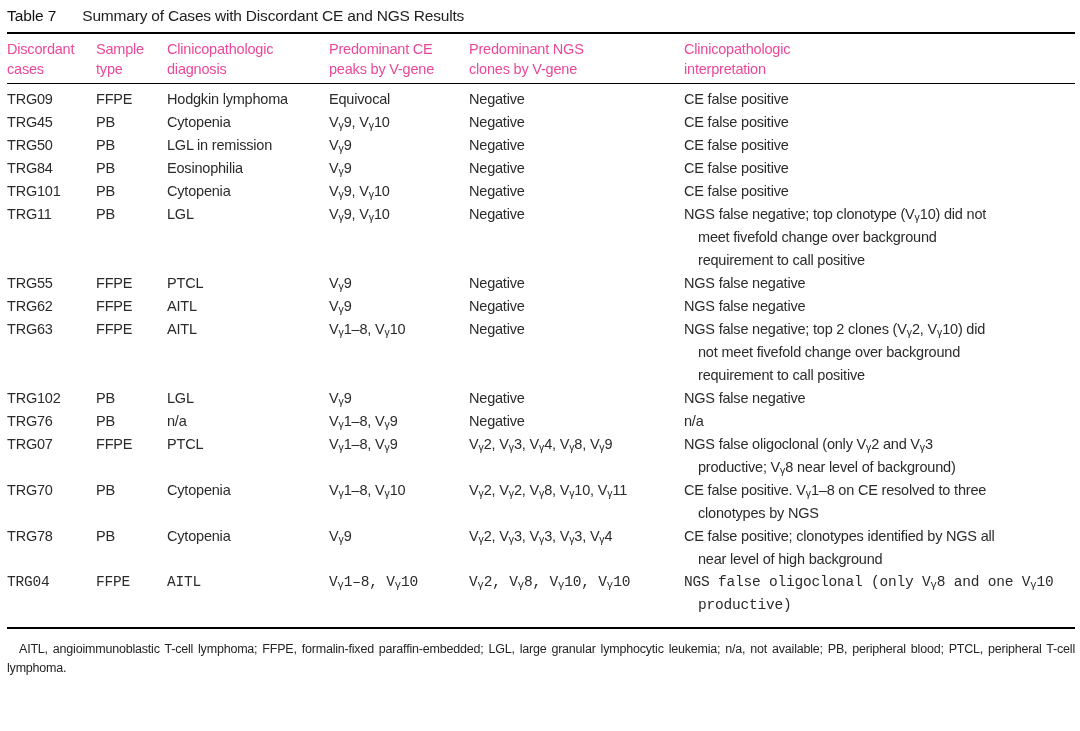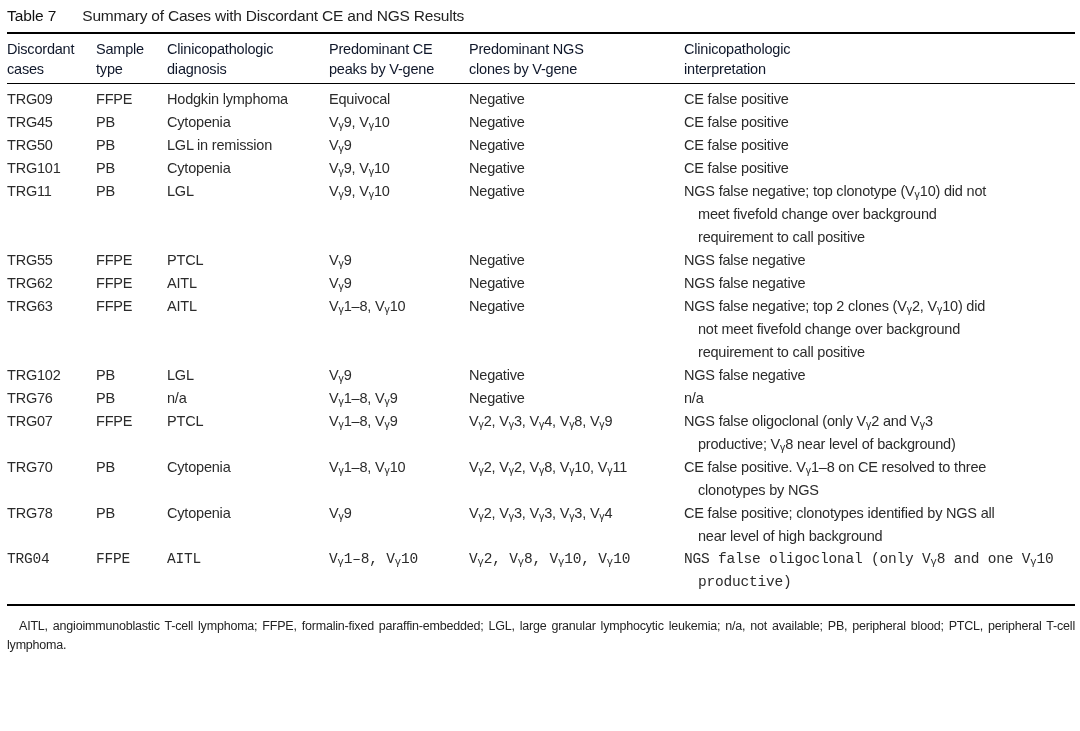--- a/index.html
+++ b/index.html
@@ -30,21 +30,21 @@
     font-size: 14.5px;
   }
   thead th {
     text-align: left;
     font-weight: normal;
     vertical-align: top;
     padding: 5px 8px 4px 0;
     line-height: 20px;
     border-bottom: 1px solid #000;
     white-space: pre-line;
-    color: #0f172a;
+    color: #ec4899;
   }
   tbody td {
     vertical-align: top;
     padding: 0 8px 0 0;
     line-height: 23px;
   }
   tbody tr:first-child td { padding-top: 4px; }
   tbody tr:last-child td { padding-bottom: 10px; font-family: Liberation Mono, monospace; }
   .hang {
     padding-left: 14px;
@@ -128,20 +128,30 @@
           <td>TRG50</td>
           <td>PB</td>
           <td>LGL in remission</td>
           <td>V<sub>γ</sub>9</td>
           <td>Negative</td>
           <td>
             <div class="hang">CE false positive</div>
           </td>
         </tr>
         <tr>
+          <td>TRG84</td>
+          <td>PB</td>
+          <td>Eosinophilia</td>
+          <td>V<sub>γ</sub>9</td>
+          <td>Negative</td>
+          <td>
+            <div class="hang">CE false positive</div>
+          </td>
+        </tr>
+        <tr>
           <td>TRG101</td>
           <td>PB</td>
           <td>Cytopenia</td>
           <td>V<sub>γ</sub>9, V<sub>γ</sub>10</td>
           <td>Negative</td>
           <td>
             <div class="hang">CE false positive</div>
           </td>
         </tr>
         <tr>

